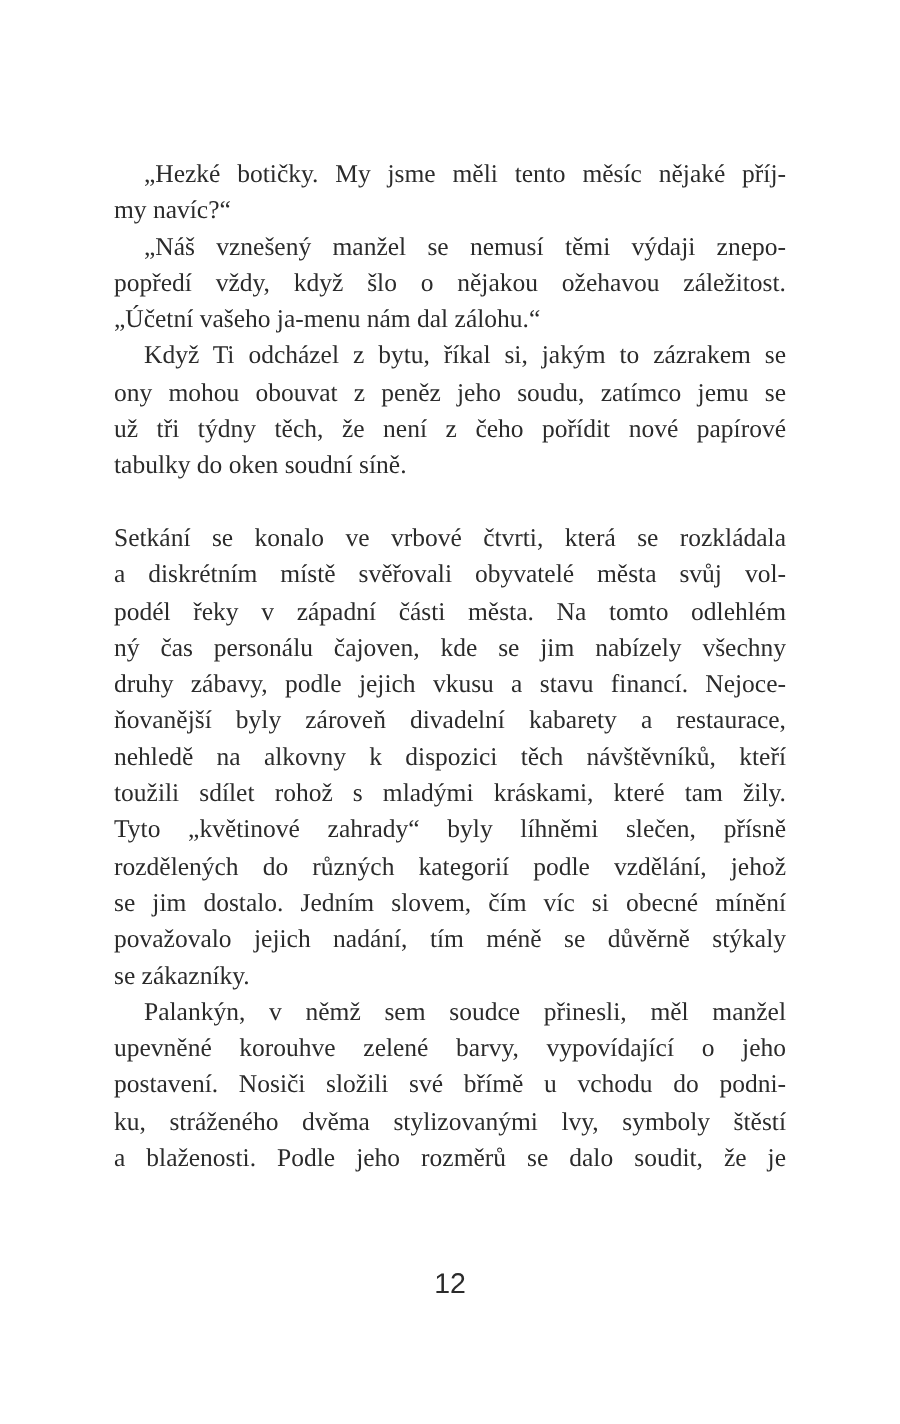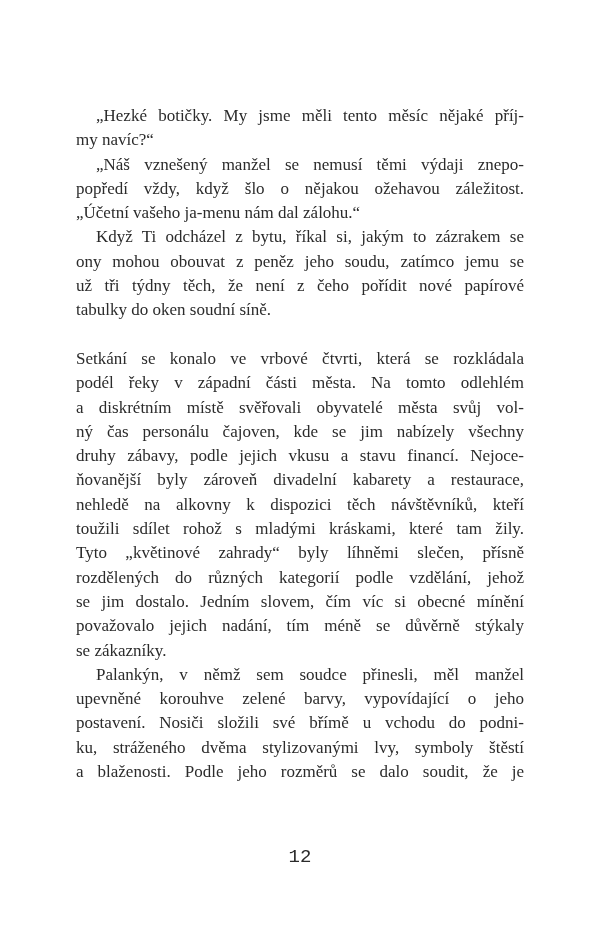--- a/index.html
+++ b/index.html
@@ -27,21 +27,21 @@
     height: 24.3px;
   }
   .line.indent { padding-left: 20px; }
   .line.last { text-align-last: left; }
   .gap { height: 24.3px; }
   .page-number {
     position: absolute;
     left: 0; width: 600px;
     top: 846px;
     text-align: center;
-    font-family: Liberation Mono, monospace;
+    font-family: Liberation Sans, sans-serif;
     font-size: 19px;
     color: #2b2b2b;
   }
 </style>
 </head>
 <body>
 
 <div class="page">
 
   <div>
@@ -59,22 +59,22 @@
     <span class="line indent">Když Ti odcházel z bytu, říkal si, jakým to zázrakem se</span>
     <span class="line">ony mohou obouvat z peněz jeho soudu, zatímco jemu se</span>
     <span class="line">už tři týdny těch, že není z čeho pořídit nové papírové</span>
     <span class="line last">tabulky do oken soudní síně.</span>
   </div>
 
   <div class="gap"></div>
 
   <div>
     <span class="line">Setkání se konalo ve vrbové čtvrti, která se rozkládala</span>
+    <span class="line">a diskrétním místě svěřovali obyvatelé města svůj vol-</span>
     <span class="line">podél řeky v západní části města. Na tomto odlehlém</span>
-    <span class="line">a diskrétním místě svěřovali obyvatelé města svůj vol-</span>
     <span class="line">ný čas personálu čajoven, kde se jim nabízely všechny</span>
     <span class="line">druhy zábavy, podle jejich vkusu a stavu financí. Nejoce-</span>
     <span class="line">ňovanější byly zároveň divadelní kabarety a restaurace,</span>
     <span class="line">nehledě na alkovny k dispozici těch návštěvníků, kteří</span>
     <span class="line">toužili sdílet rohož s mladými kráskami, které tam žily.</span>
     <span class="line">Tyto „květinové zahrady“ byly líhněmi slečen, přísně</span>
     <span class="line">rozdělených do různých kategorií podle vzdělání, jehož</span>
     <span class="line">se jim dostalo. Jedním slovem, čím víc si obecné mínění</span>
     <span class="line">považovalo jejich nadání, tím méně se důvěrně stýkaly</span>
     <span class="line last">se zákazníky.</span>

